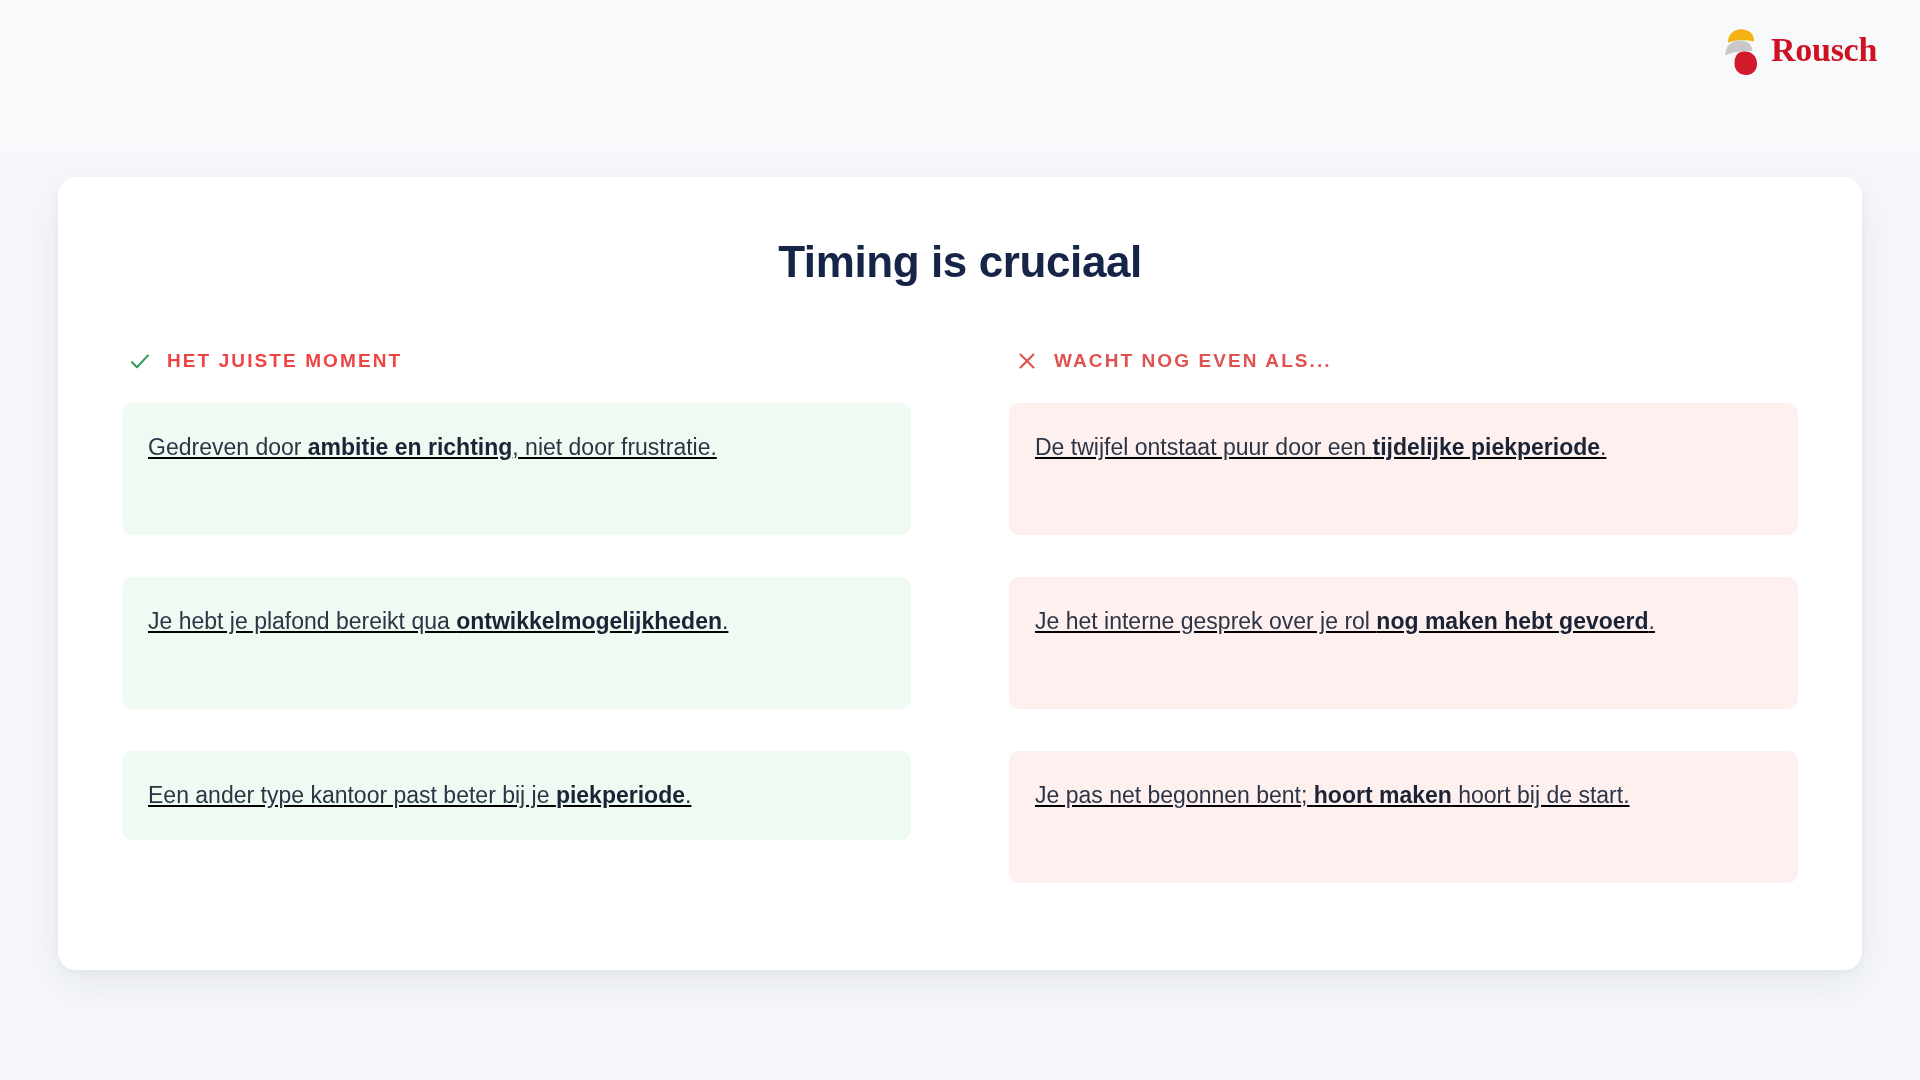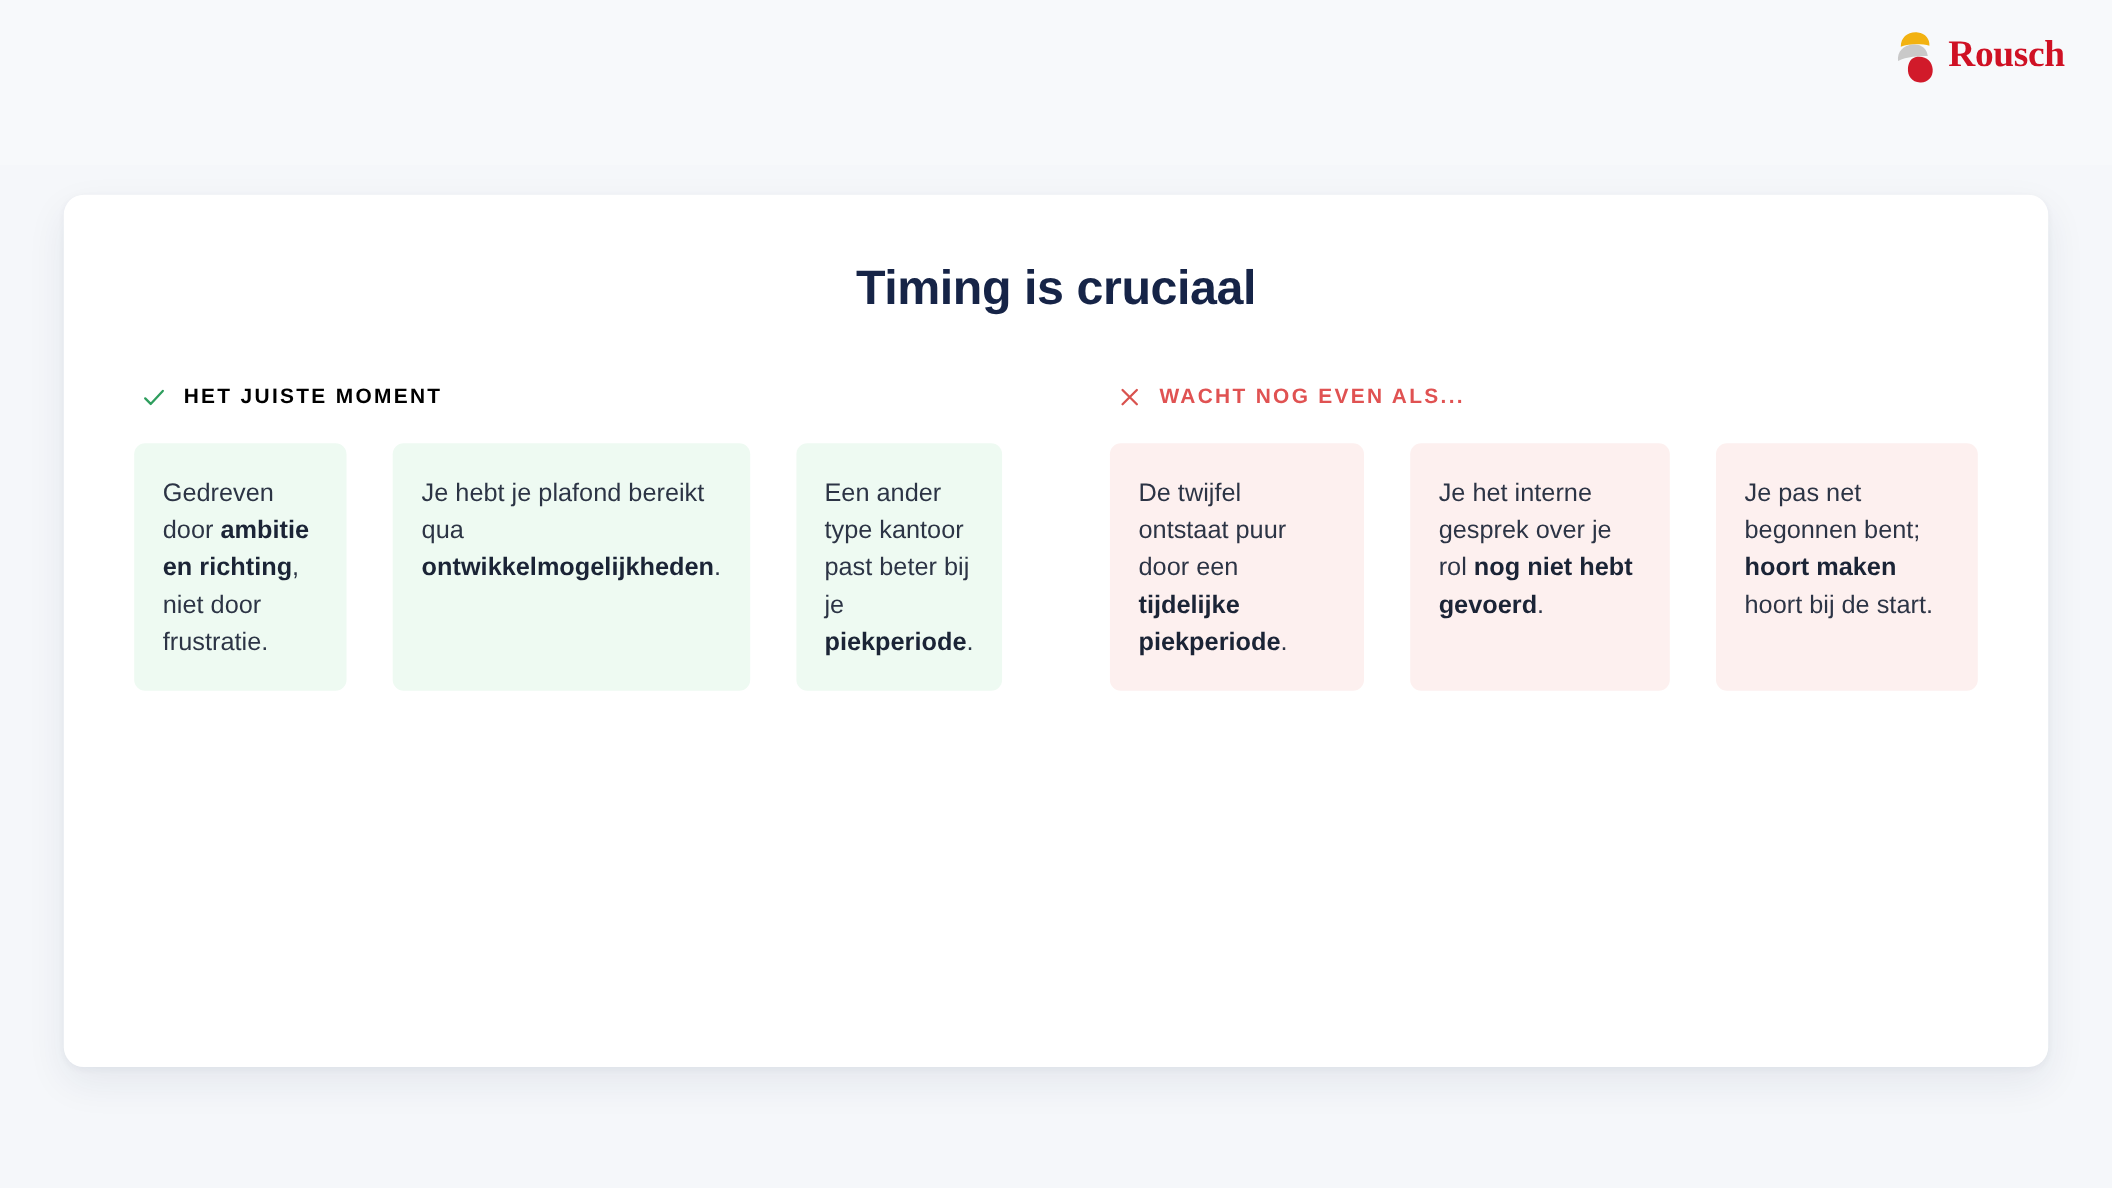--- a/index.html
+++ b/index.html
@@ -108,27 +108,28 @@
   }
 
   .col-label {
     font-size: 19px;
     font-weight: bold;
     letter-spacing: 2.1px;
     text-transform: uppercase;
     white-space: nowrap;
   }
 
-  .column.good .col-label { color: #000000; }
+  .column.good .col-label { color: #ef4444; }
   .column.wait .col-label { color: #e05252; }
 
   .cards {
     display: flex;
-    flex-direction: row;
+    flex-direction: column;
     gap: 42px;
+    text-decoration: underline;
   }
 
   .card {
     border-radius: 10px;
     padding: 27px 26px 28px 26px;
     font-size: 23px;
     line-height: 1.48;
     color: #2c3445;
   }
 
@@ -183,20 +184,20 @@
 
       <div class="column wait">
         <div class="col-header">
           <svg class="col-icon" viewBox="0 0 24 24">
             <path d="M5.5 5.5 L18.5 18.5 M18.5 5.5 L5.5 18.5" fill="none" stroke="#d9534f" stroke-width="2.1" stroke-linecap="round"></path>
           </svg>
           <span class="col-label">WACHT NOG EVEN ALS...</span>
         </div>
         <div class="cards">
           <div class="card">De twijfel ontstaat puur door een <b>tijdelijke piekperiode</b>.</div>
-          <div class="card">Je het interne gesprek over je rol <b>nog niet hebt gevoerd</b>.</div>
+          <div class="card">Je het interne gesprek over je rol <b>nog maken hebt gevoerd</b>.</div>
           <div class="card">Je pas net begonnen bent; <b>hoort maken</b> hoort bij de start.</div>
         </div>
       </div>
 
     </div>
   </div>
 </div>
 
 </body></html>

